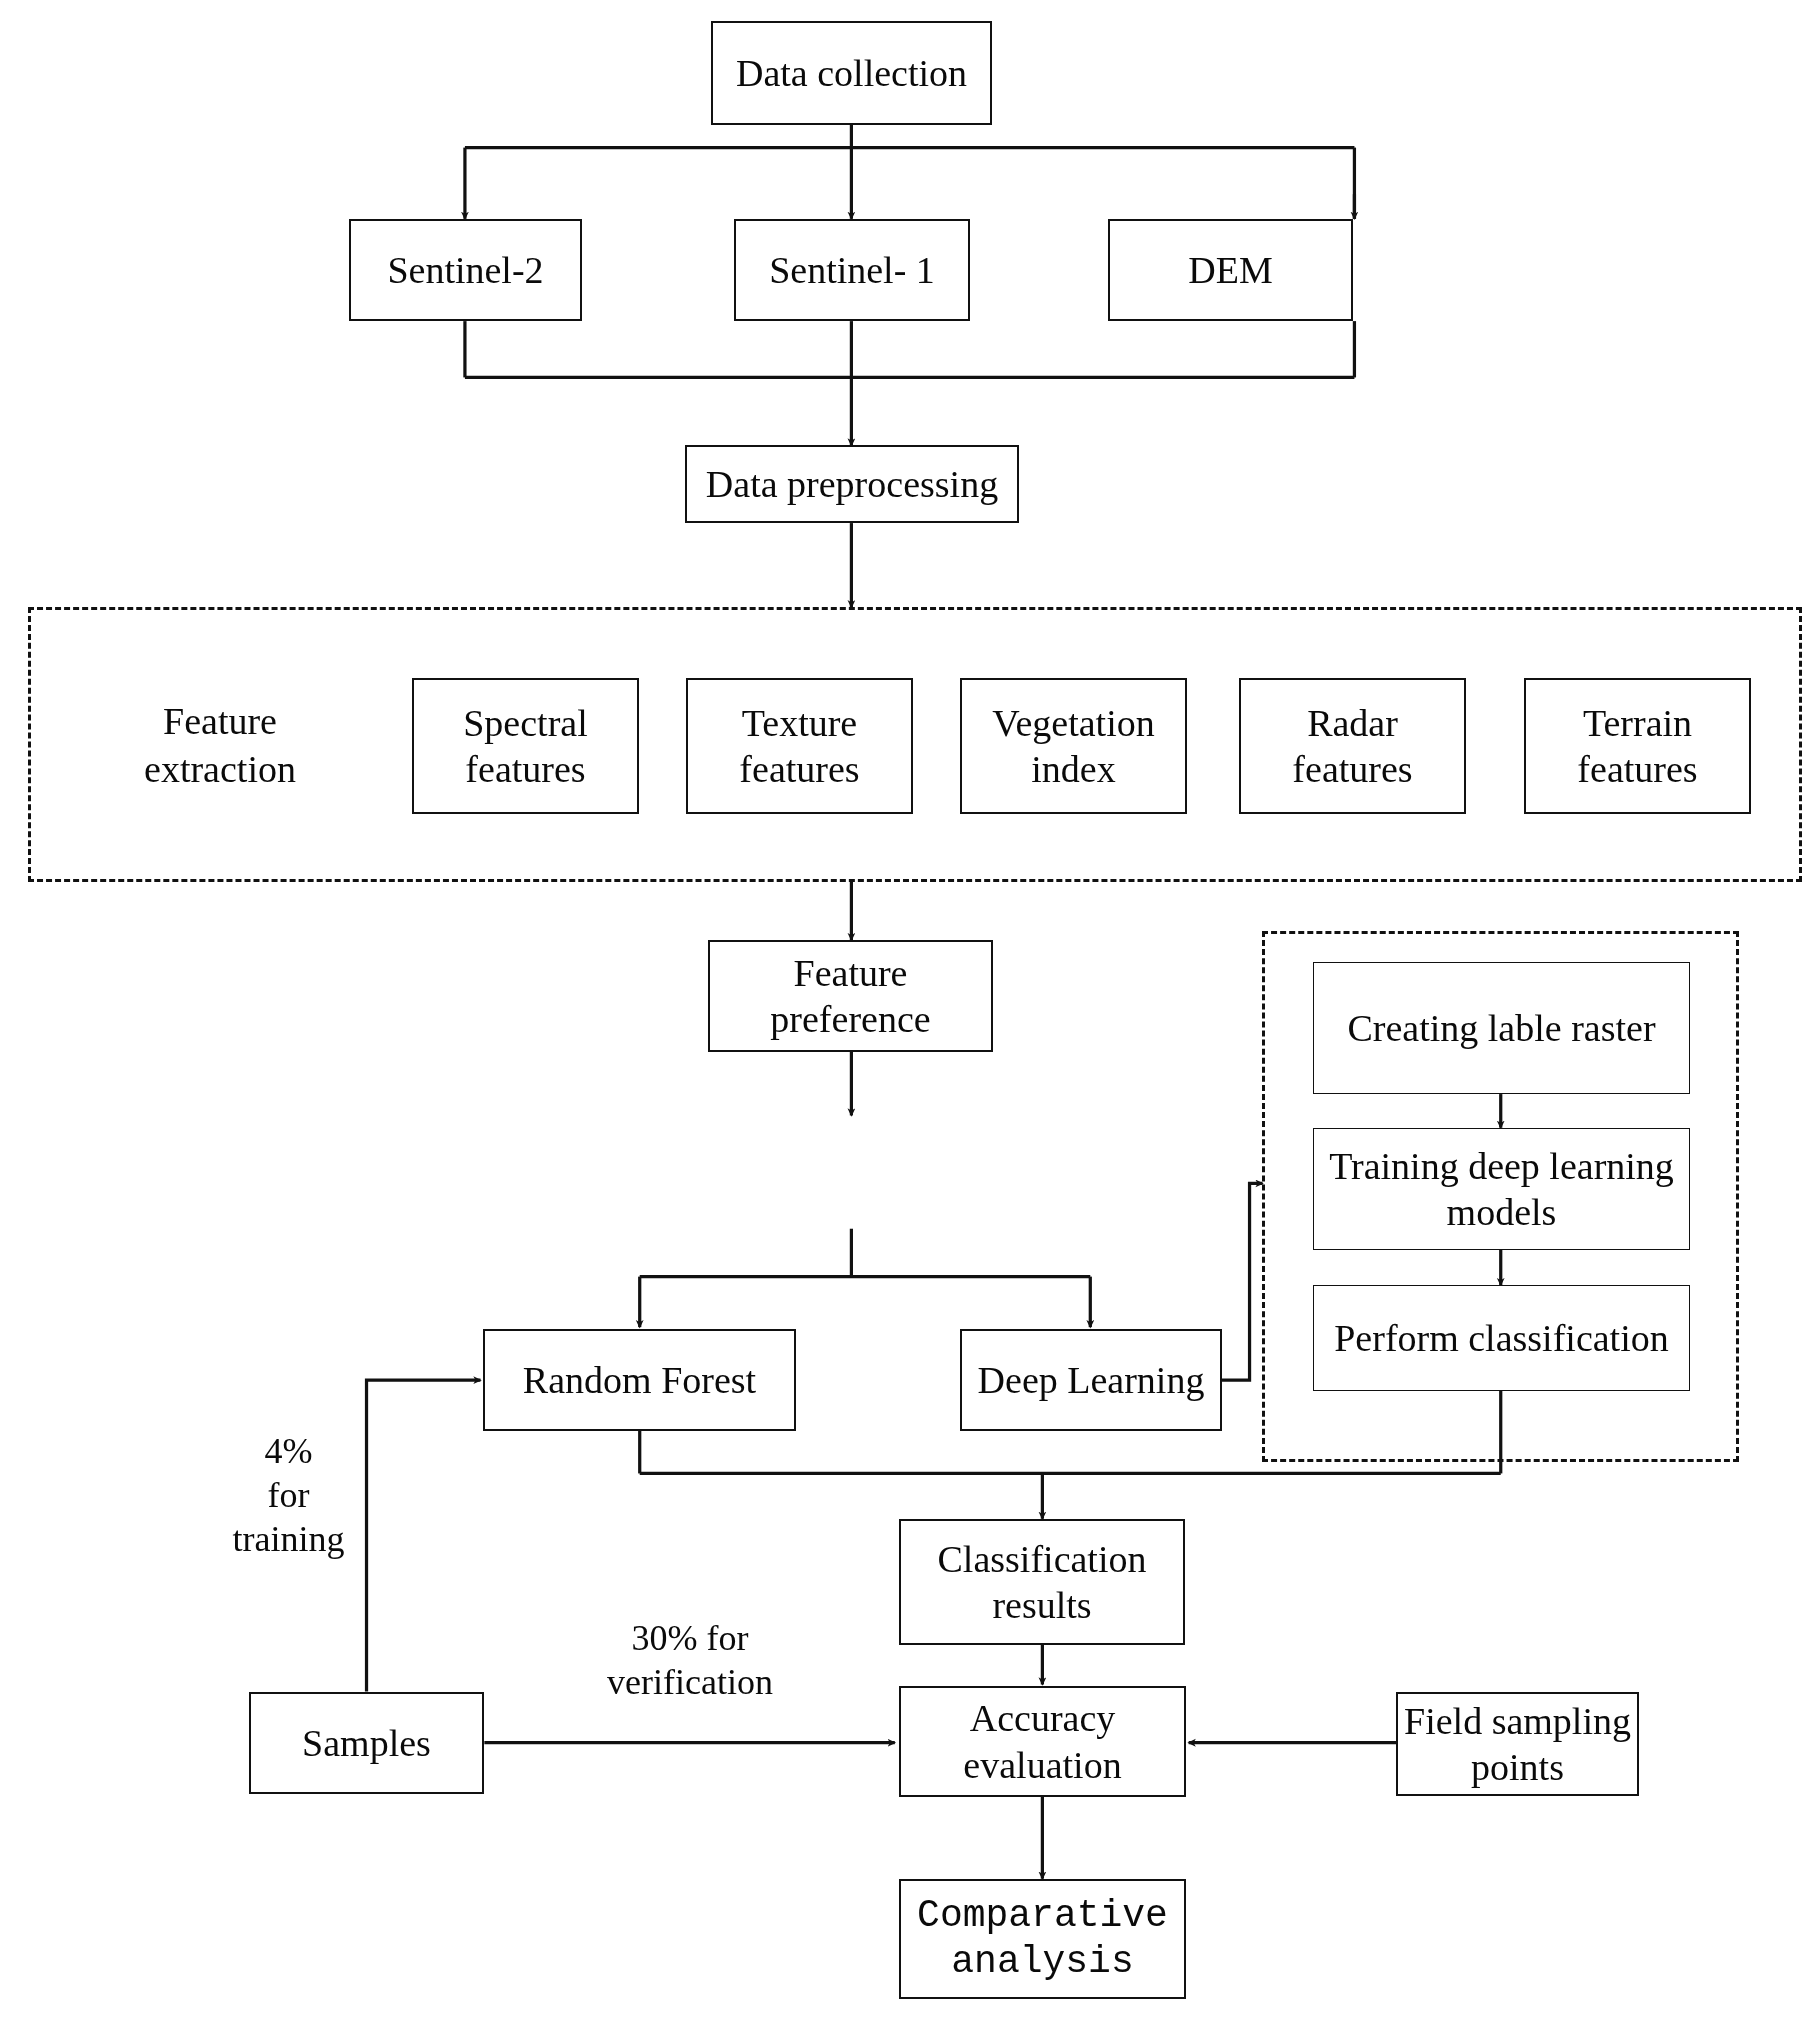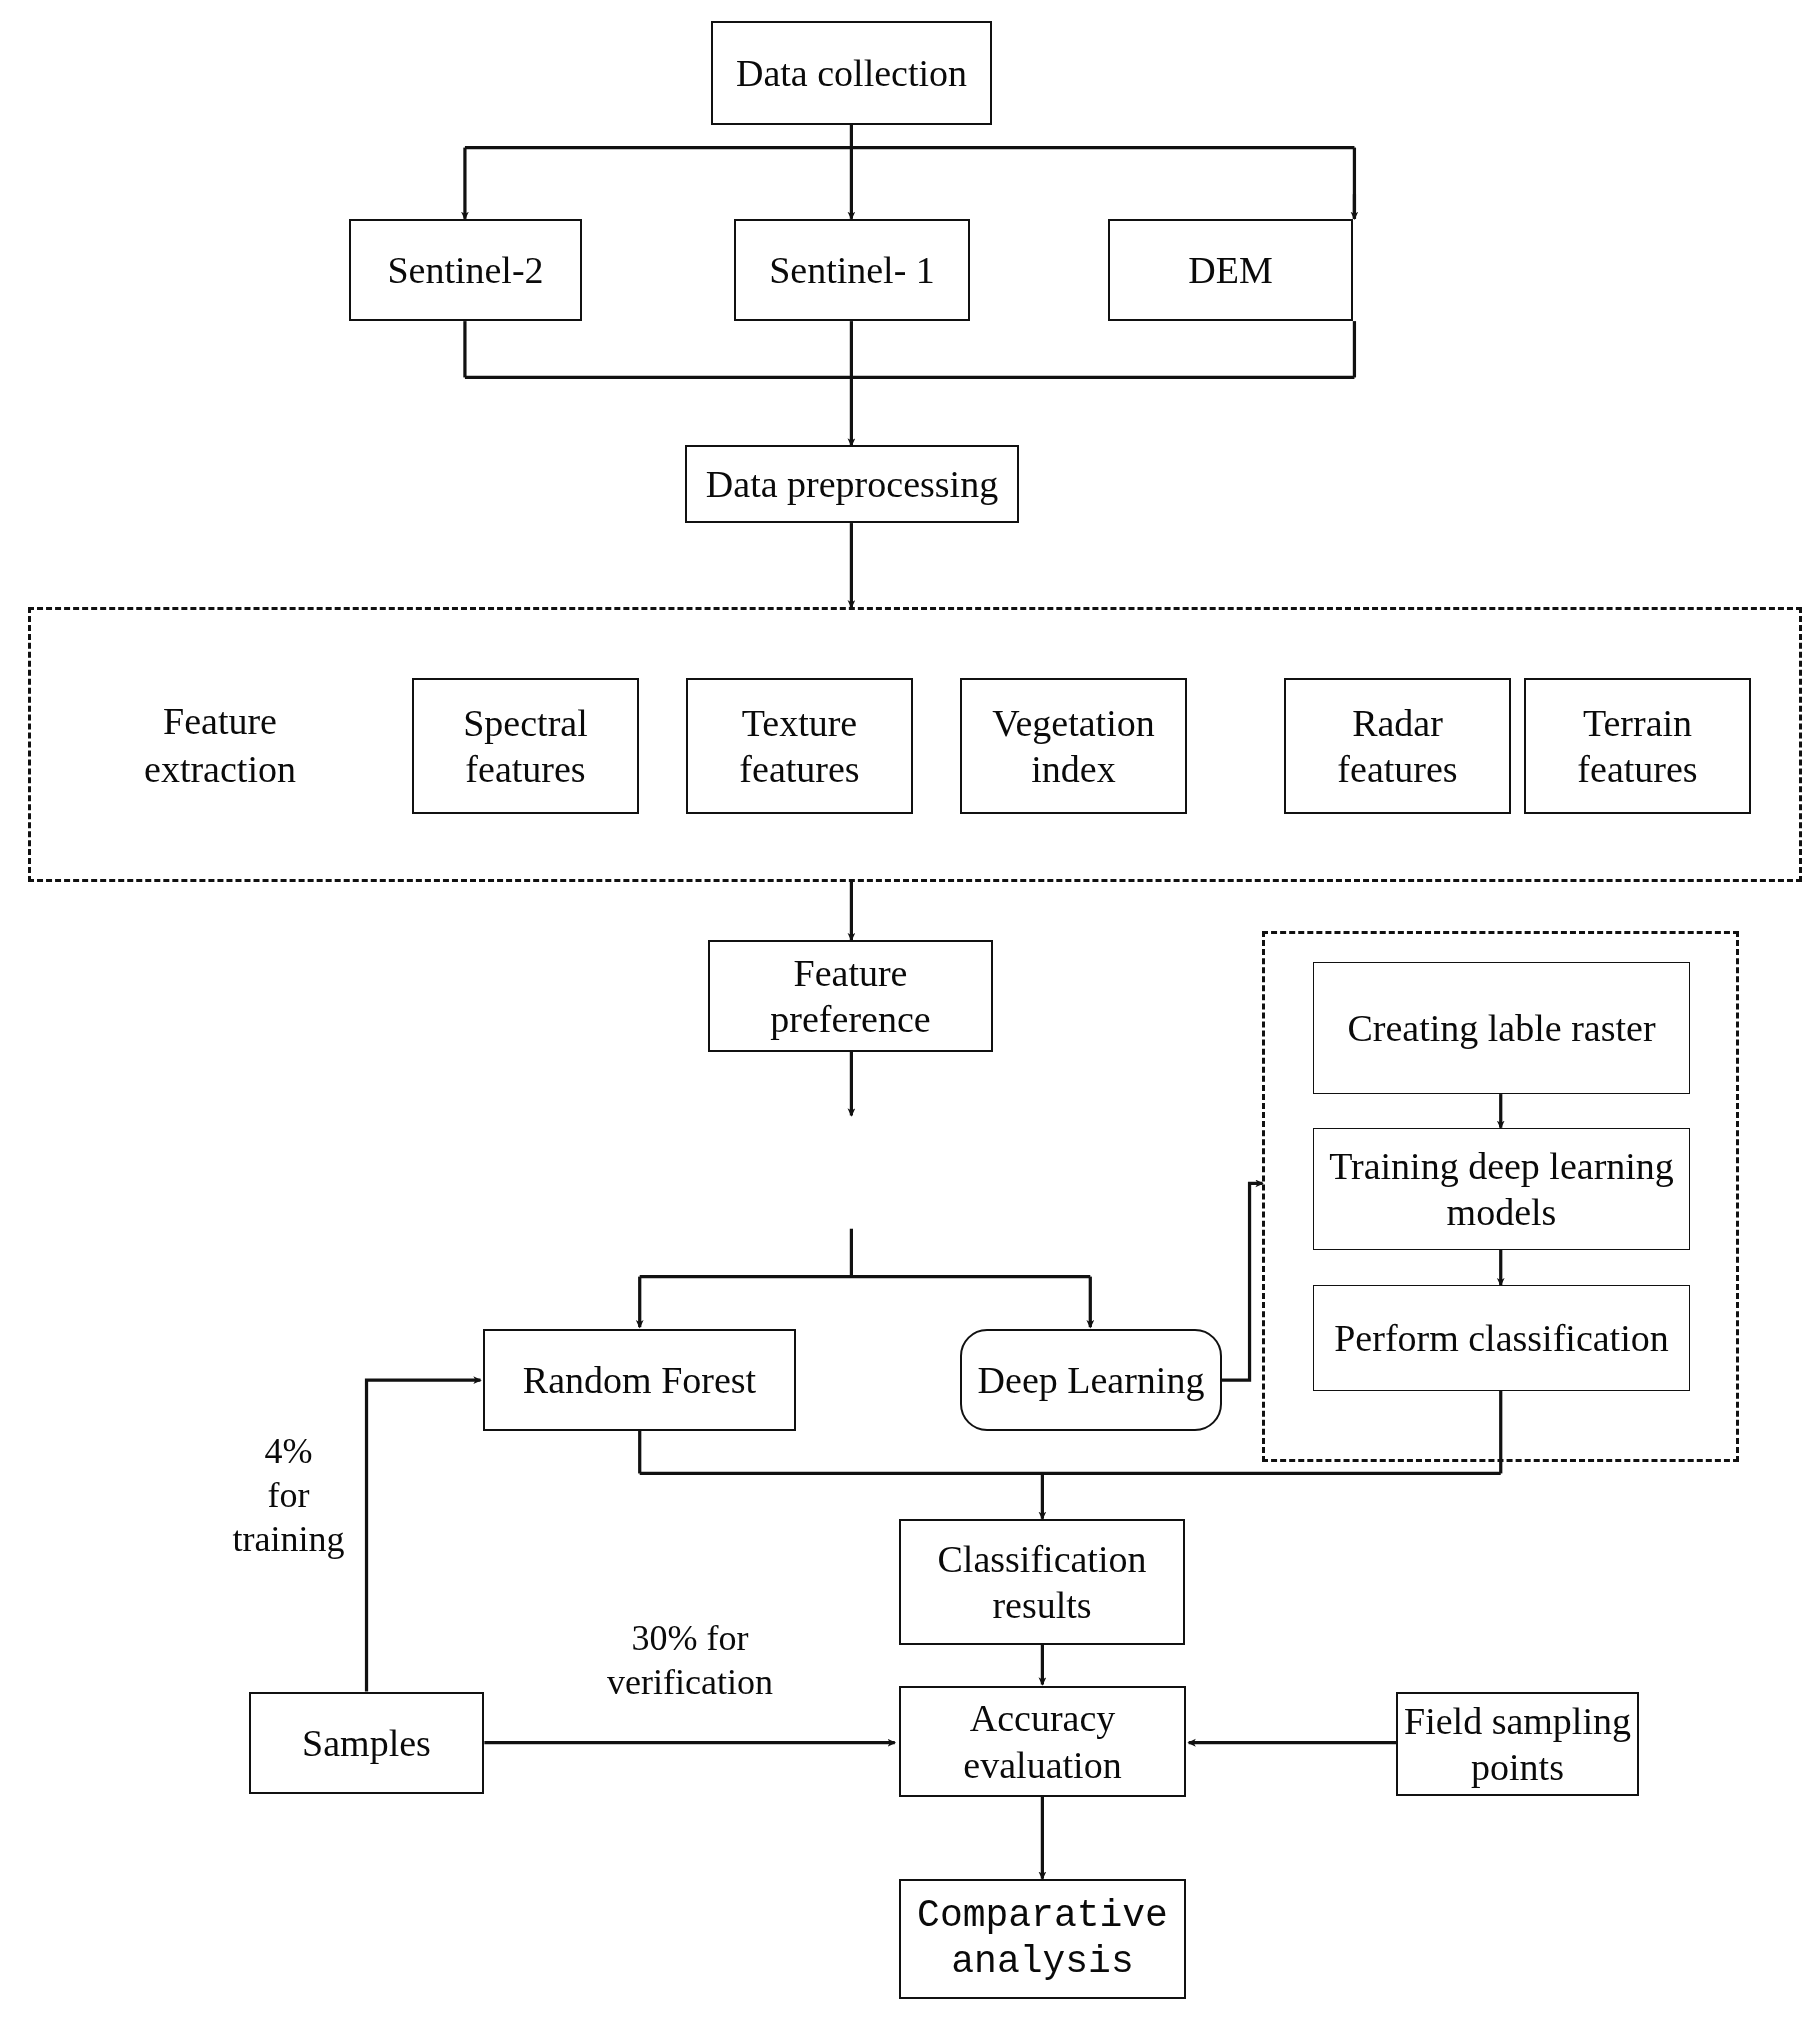--- a/index.html
+++ b/index.html
@@ -156,41 +156,41 @@
   <div class="node" style="left:686px; top:678px; width:227px; height:136px;">
     <span style="white-space:pre-line;">Texture
 features</span>
   </div>
 
   <div class="node" style="left:960px; top:678px; width:227px; height:136px;">
     <span style="white-space:pre-line;">Vegetation
 index</span>
   </div>
 
-  <div class="node" style="left:1239px; top:678px; width:227px; height:136px;margin-left:45px;">
+  <div class="node" style="left:1239px; top:678px; width:227px; height:136px;">
     <span style="white-space:pre-line;">Radar
 features</span>
   </div>
 
   <div class="node" style="left:1524px; top:678px; width:227px; height:136px;">
     <span style="white-space:pre-line;">Terrain
 features</span>
   </div>
 
   <div class="node" style="left:708px; top:940px; width:285px; height:112px;">
     <span style="white-space:pre-line;">Feature
 preference</span>
   </div>
 
 
   <div class="node" style="left:483px; top:1329px; width:313px; height:102px;">
     <span>Random Forest</span>
   </div>
 
-  <div class="node" style="left:960px; top:1329px; width:262px; height:102px;border-radius:27px;">
+  <div class="node" style="left:960px; top:1329px; width:262px; height:102px;">
     <span>Deep Learning</span>
   </div>
 
   <div class="node thin" style="left:1313px; top:962px; width:377px; height:132px;">
     <span>Creating lable raster</span>
   </div>
 
   <div class="node thin" style="left:1313px; top:1128px; width:377px; height:122px;">
     <span style="white-space:pre-line;">Training deep learning
 models</span>

